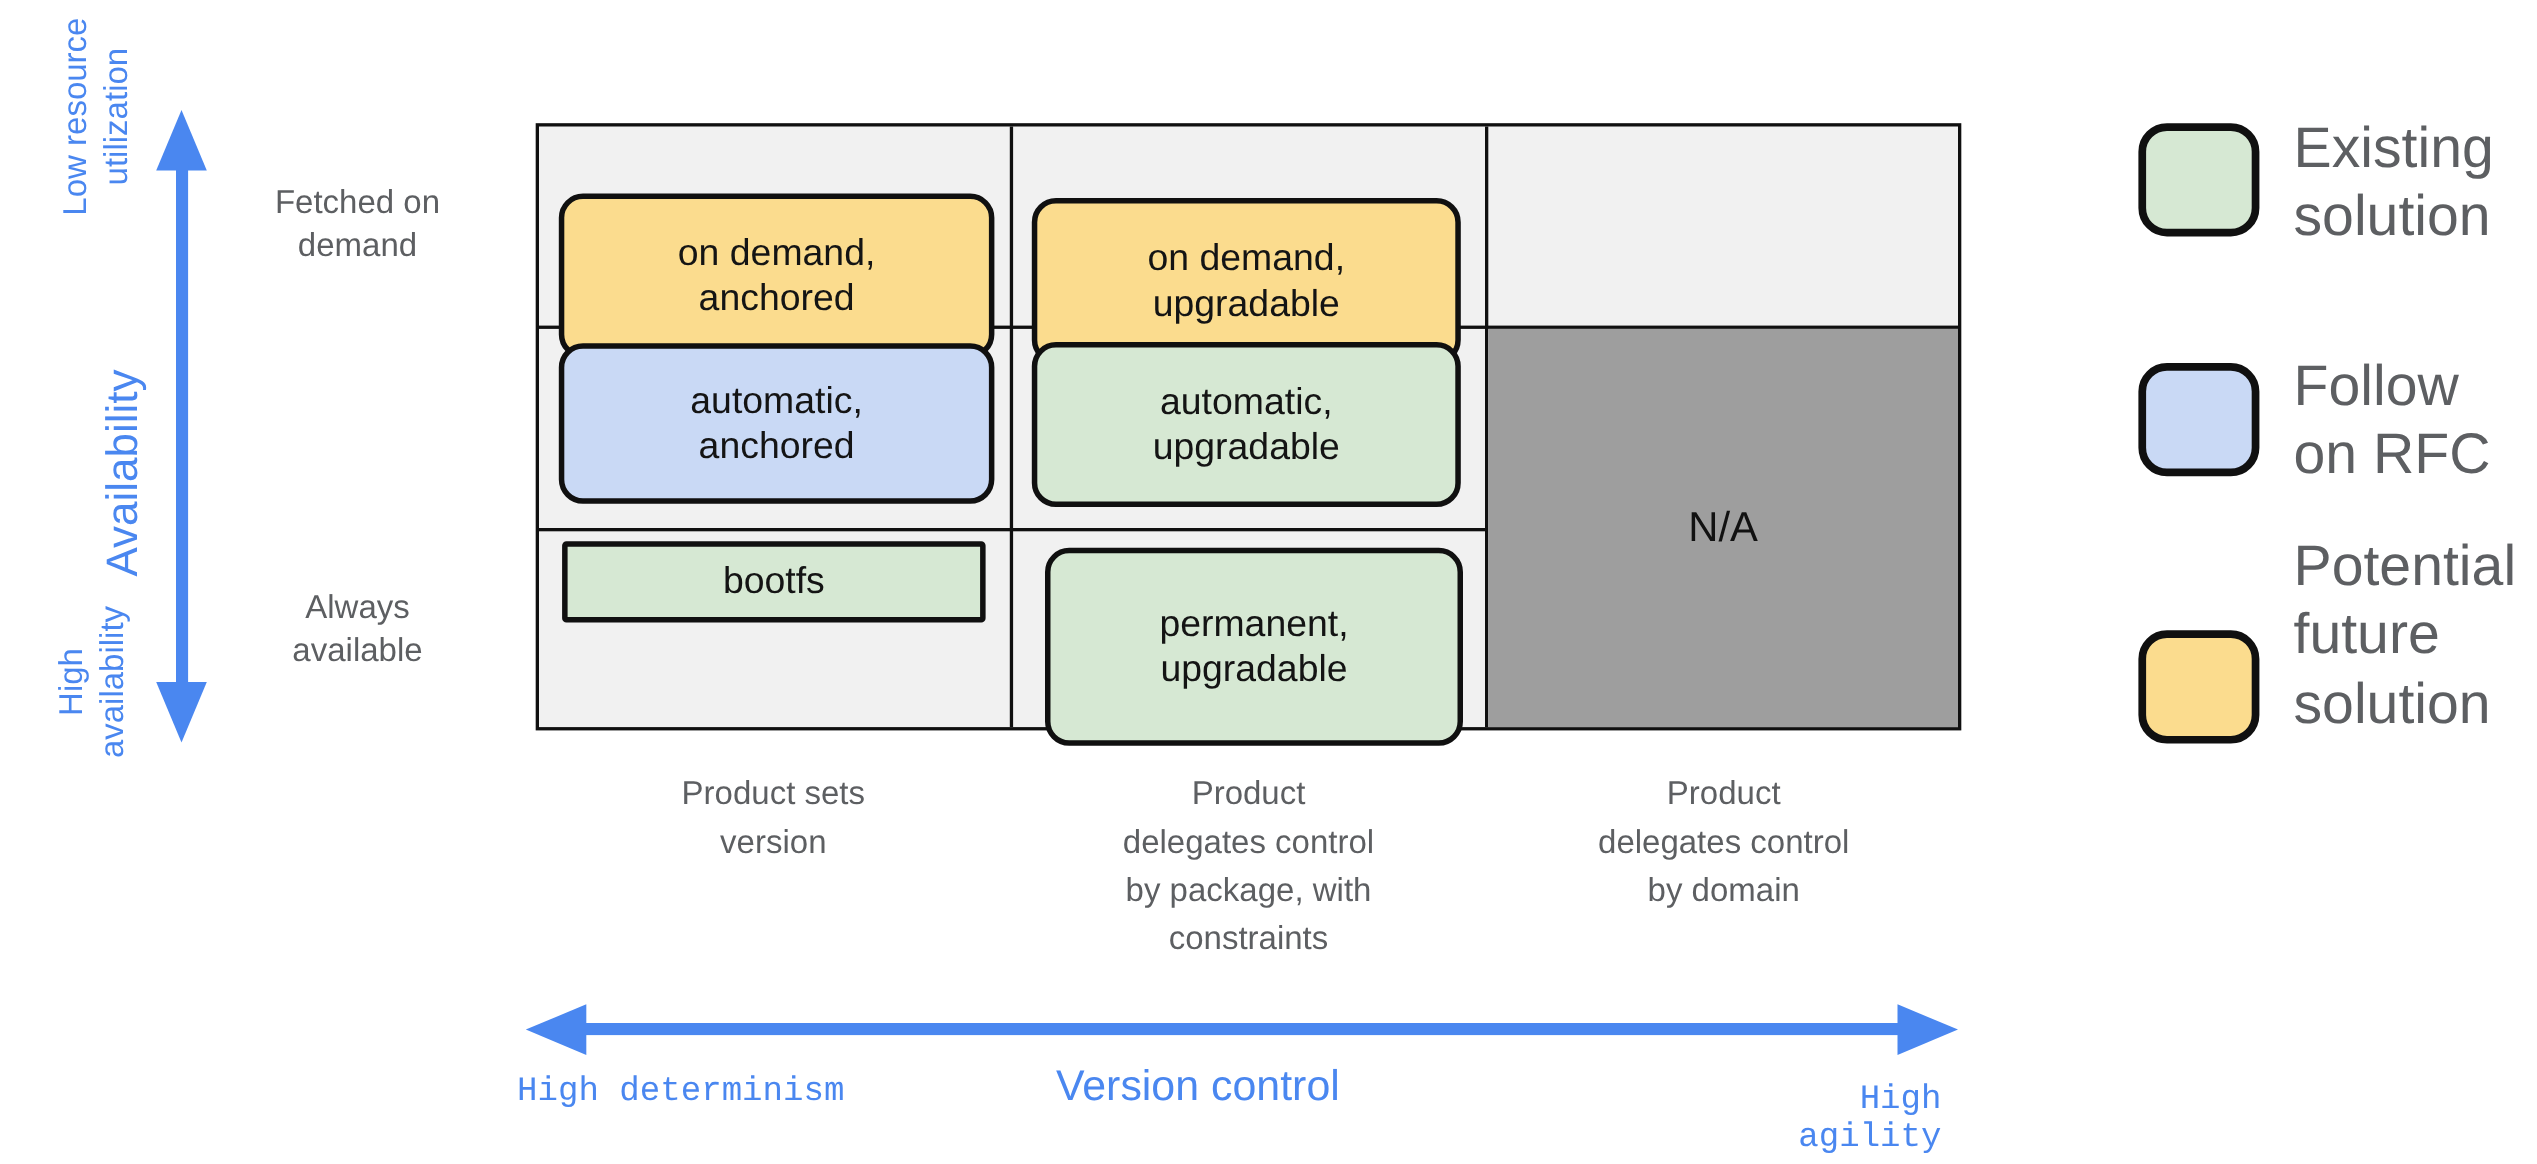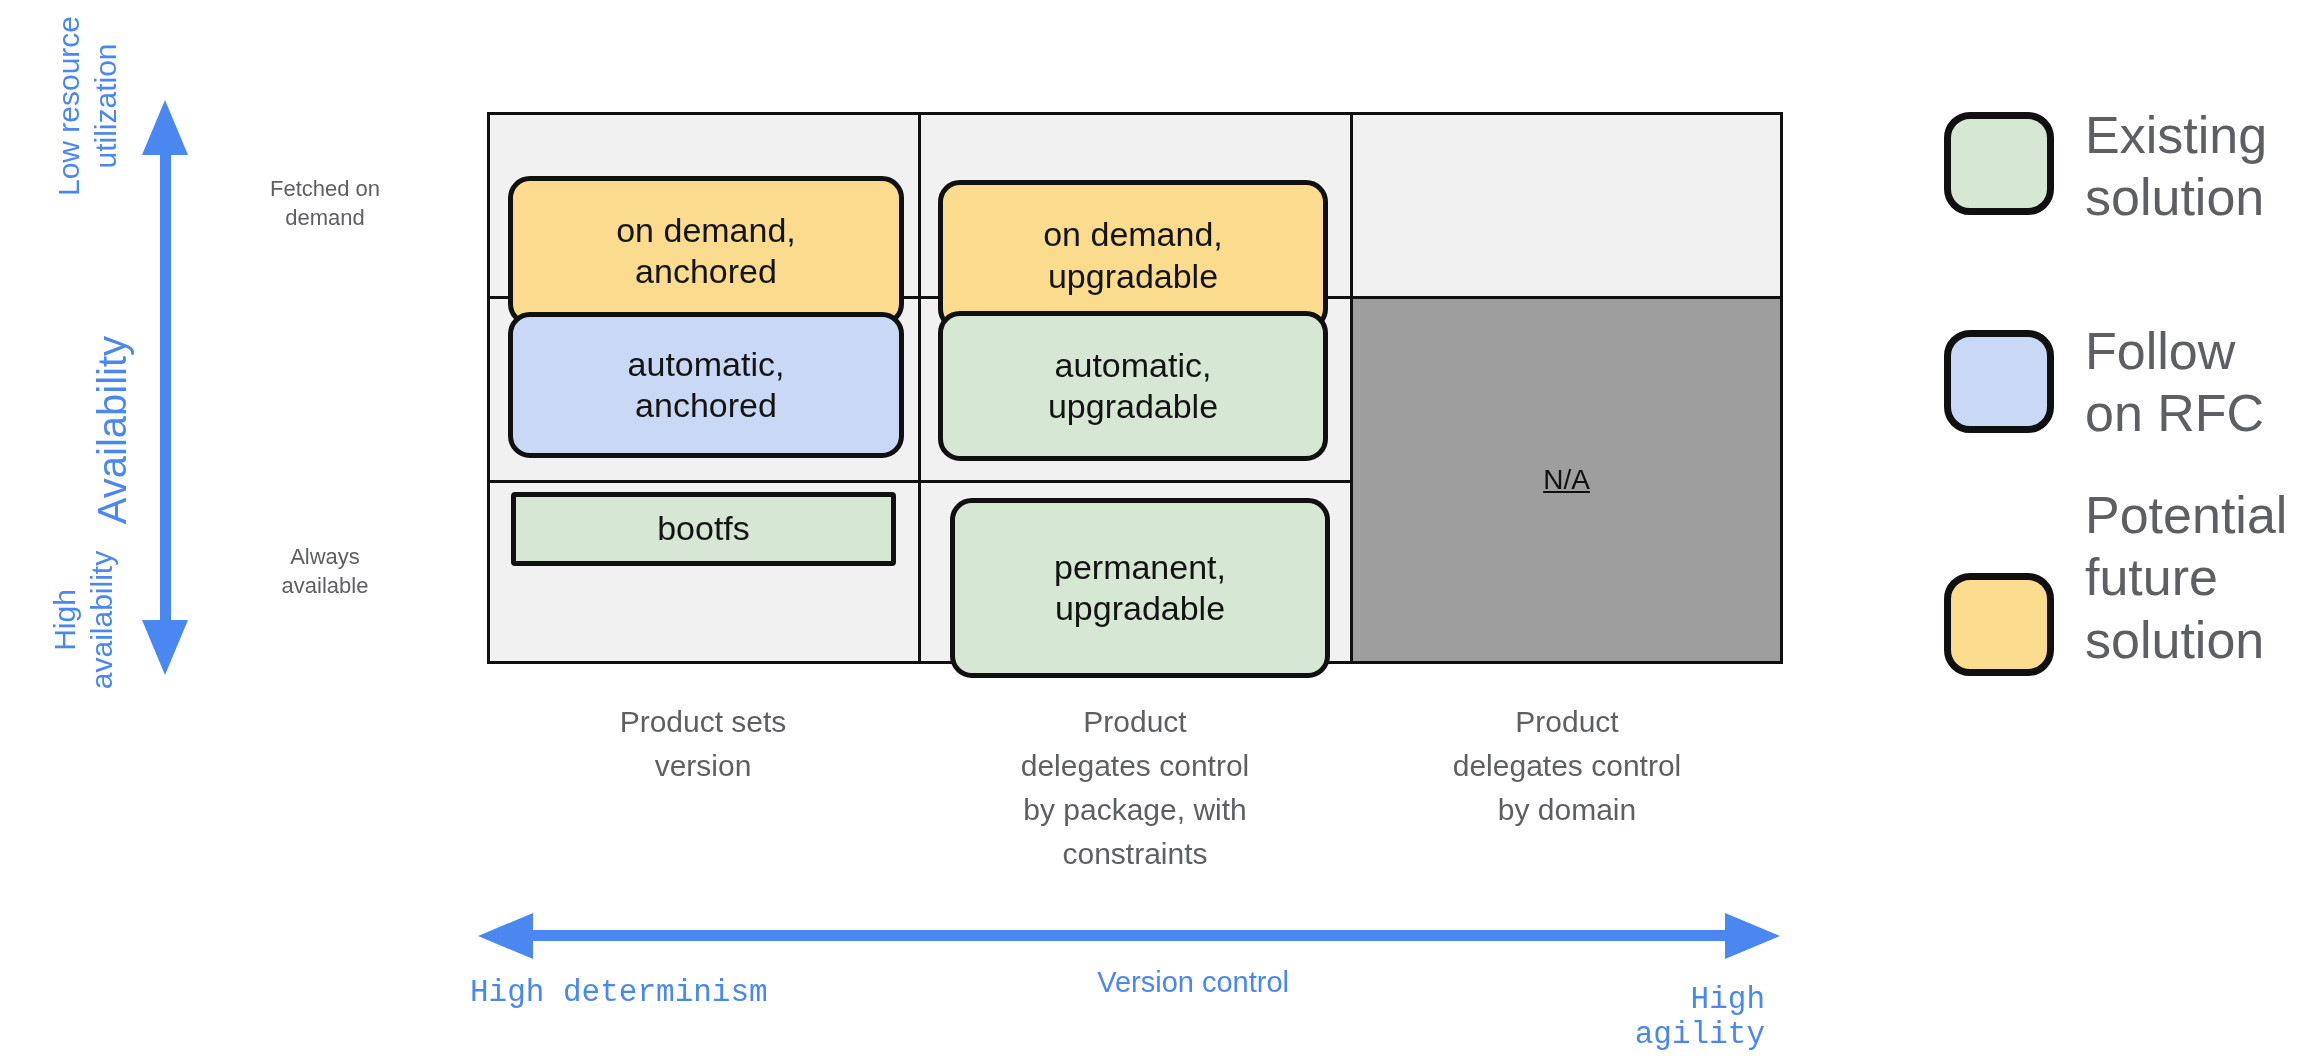--- a/index.html
+++ b/index.html
@@ -18,32 +18,32 @@
     font-family:"Liberation Sans",sans-serif;
   }
   .rot{
     position:absolute;transform:translate(-50%,-50%) rotate(-90deg);
     white-space:pre-line;text-align:center;color:var(--accent-blue);line-height:1.22;
   }
   .row-label{
     position:absolute;left:180px;width:290px;height:184px;
     display:flex;align-items:center;justify-content:center;
     text-align:center;white-space:pre-line;color:var(--text-gray);
-    font-size:22px;line-height:1.3;
+    font-size:30px;line-height:1.3;
   }
   .grid{
     position:absolute;left:487px;top:112px;width:1296px;height:552px;
     border:3px solid var(--outline-black);background:var(--cell-bg);box-sizing:border-box;
   }
   .vline{position:absolute;top:0;width:3px;height:546px;background:var(--outline-black);}
   .hline{position:absolute;left:0;height:3px;background:var(--outline-black);}
   .na{
     position:absolute;left:863px;top:184px;width:427px;height:362px;
     background:var(--na-gray);display:flex;align-items:center;justify-content:center;
-    color:#111;font-size:28px;text-decoration:underline;
+    color:#111;font-size:38px;
   }
   .box{
     position:absolute;box-sizing:border-box;border:5px solid var(--outline-black);
     border-radius:22px;display:flex;align-items:center;justify-content:center;
     text-align:center;white-space:pre-line;color:#141414;font-size:34px;line-height:1.22;
   }
   .existing{background:var(--existing-green);}
   .follow{background:var(--follow-blue);}
   .potential{background:var(--potential-yellow);margin-top:48px;}
   .col-label{
@@ -51,21 +51,21 @@
     color:var(--text-gray);font-size:30px;line-height:1.47;
   }
   .shaft-v{position:absolute;left:160px;top:150px;width:11px;height:475px;background:var(--accent-blue);}
   .head{position:absolute;width:0;height:0;}
   .head.up{left:142px;top:100px;border-left:23px solid transparent;border-right:23px solid transparent;border-bottom:55px solid var(--accent-blue);}
   .head.down{left:142px;top:620px;border-left:23px solid transparent;border-right:23px solid transparent;border-top:55px solid var(--accent-blue);}
   .shaft-h{position:absolute;left:525px;top:930px;width:1205px;height:11px;background:var(--accent-blue);}
   .head.left{left:478px;top:913px;border-top:23px solid transparent;border-bottom:23px solid transparent;border-right:55px solid var(--accent-blue);}
   .head.right{left:1725px;top:913px;border-top:23px solid transparent;border-bottom:23px solid transparent;border-left:55px solid var(--accent-blue);}
   .x-label{position:absolute;color:var(--accent-blue);font-size:31px;font-family:Liberation Mono, monospace;}
-  .x-title{position:absolute;left:889px;top:966px;width:400px;text-align:right;color:var(--accent-blue);font-size:29px;}
+  .x-title{position:absolute;left:889px;top:966px;width:400px;text-align:center;color:var(--accent-blue);font-size:39px;}
   .swatch{
     position:absolute;left:1944px;width:110px;height:103px;box-sizing:border-box;
     border:7px solid var(--outline-black);border-radius:26px;
   }
   .legend-label{
     position:absolute;left:2085px;white-space:pre-line;color:var(--text-gray);
     font-size:52px;line-height:1.2;
   }
 </style>
 </head>

